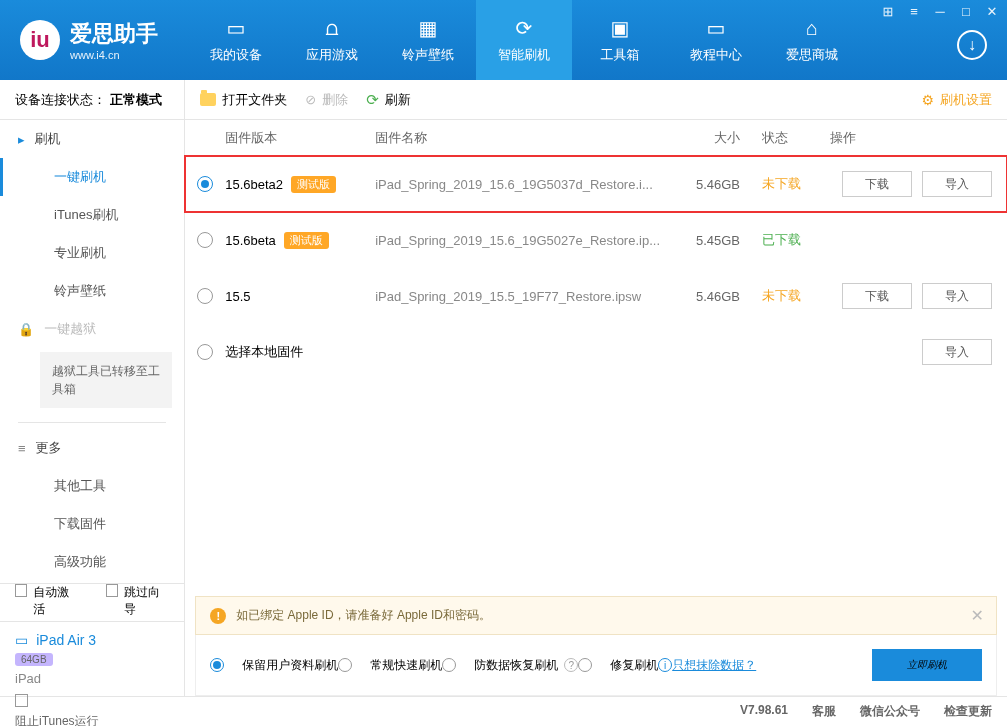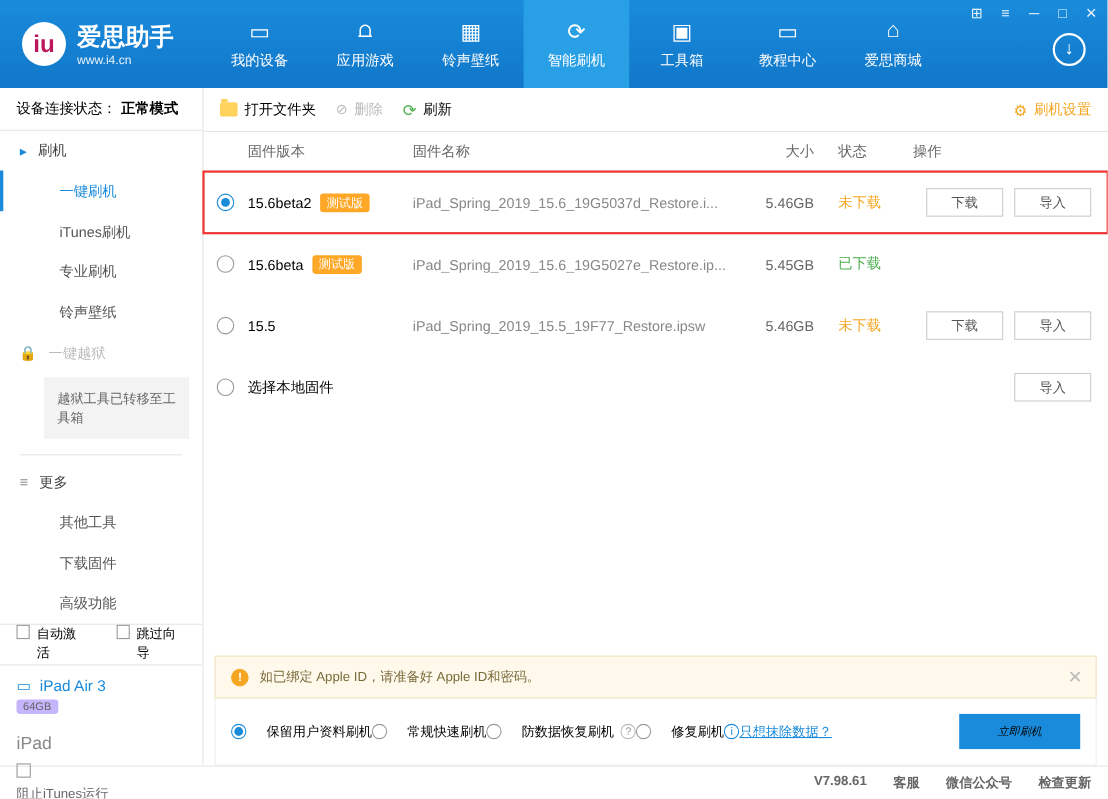--- a/index.html
+++ b/index.html
@@ -30,21 +30,21 @@
 .side-item.active::before { content: ""; position: absolute; left: 0; top: 0; bottom: 0; width: 3px; background: #1a8bdb; }
 .side-item.disabled { color: #bbb; }
 .side-note { margin: 4px 12px 8px 40px; padding: 10px 12px; background: #f3f3f3; font-size: 12px; color: #666; line-height: 1.5; }
 .side-rule { height: 1px; background: #e5e5e5; margin: 6px 18px; }
 .side-spacer { flex: 1; }
 .auto-row { height: 38px; border-top: 1px solid #e5e5e5; display: flex; align-items: flex-start; padding: 0 15px; font-size: 12px; gap: 6px; }
 .chk { width: 13px; height: 13px; border: 1px solid #999; }
 .device-block { border-top: 1px solid #e5e5e5; padding: 10px 15px; }
 .device-name { color: #1a8bdb; font-size: 14px; display: flex; align-items: center; gap: 8px; }
 .device-cap { display: inline-block; background: #c4b5fd; border-radius: 3px; font-size: 10px; padding: 1px 6px; color: #666; margin-top: 5px; }
-.device-type { font-size: 16px; color: #888; margin-top: 18px; }
+.device-type { font-size: 13px; color: #888; margin-top: 4px; }
 
 .content { flex: 1; display: flex; flex-direction: column; position: relative; }
 .toolbar { height: 40px; border-bottom: 1px solid #e5e5e5; display: flex; align-items: center; padding: 0 15px; gap: 18px; font-size: 13px; }
 .tb-item { display: flex; align-items: center; gap: 6px; cursor: pointer; }
 .tb-item.disabled { color: #bbb; }
 .tb-settings { margin-left: auto; color: #f5a623; display: flex; align-items: center; gap: 6px; }
 .folder-icon { width: 16px; height: 13px; background: #ffd25e; border-radius: 2px; position: relative; }
 .folder-icon::before { content: ""; position: absolute; top: -3px; left: 1px; width: 6px; height: 3px; background: #ffd25e; border-radius: 1px 1px 0 0; }
 .refresh-icon { color: #4caf50; font-size: 15px; }
 .gear-icon { color: #f5a623; font-size: 14px; }

